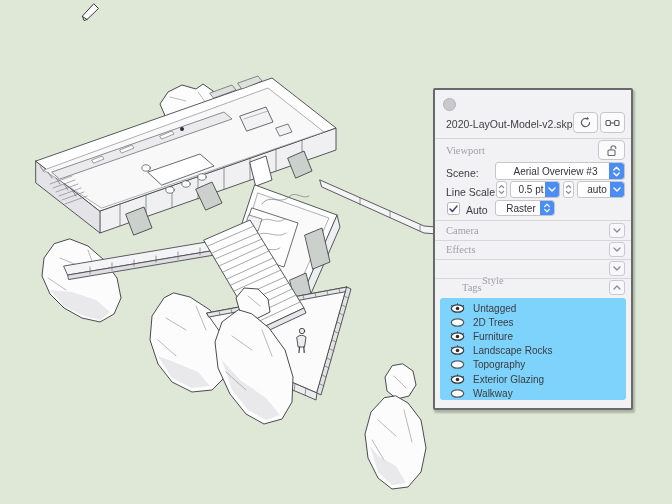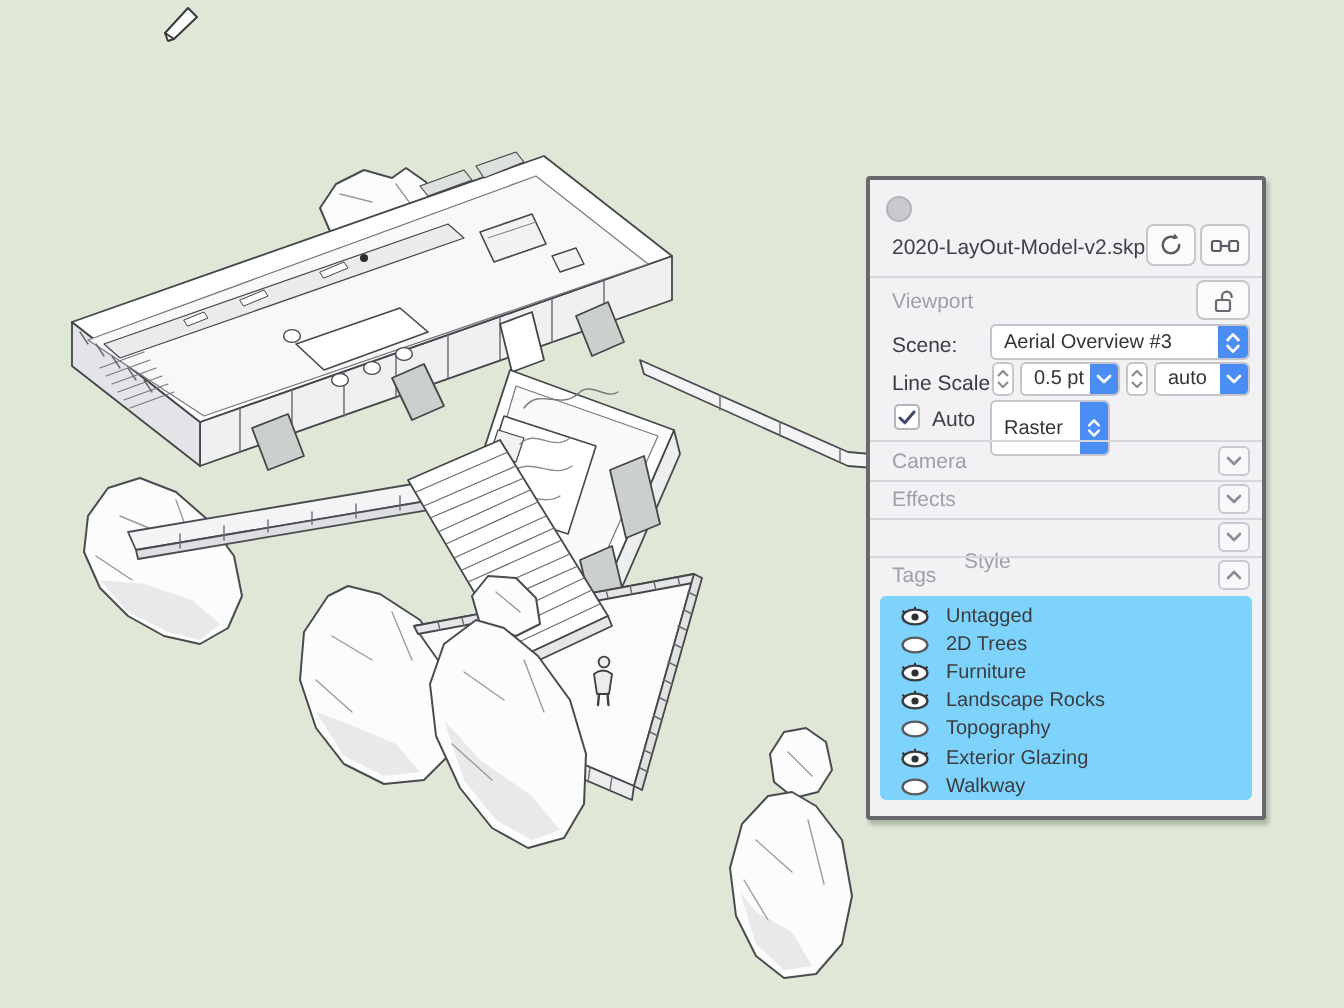--- a/index.html
+++ b/index.html
@@ -18,30 +18,30 @@
     font-size:10.5px;color:#3b3c40;
   }
   .abs{position:absolute;}
   .divider{position:absolute;left:0;right:0;height:1px;background:#d7d7db;}
   .ptitle{font-size:11.5px;color:#333337;}
   .winDot{width:11px;height:11px;border-radius:50%;background:#c9c9ce;border:1px solid #b2b2b8;}
   .miniBtn{
     background:#fbfbfc;border:1px solid #c6c6cc;border-radius:4px;
     display:flex;align-items:center;justify-content:center;box-sizing:border-box;
   }
-  .secLabel{color:#a0a1a7;font-size:10.5px;}
+  .secLabel{color:#a0a1a7;font-size:10.5px;font-family:Liberation Serif, serif;}
   .chevBtn{width:16px;height:15px;border:1px solid #c9c9cf;border-radius:3px;background:#f8f8fa;
     display:flex;align-items:center;justify-content:center;box-sizing:border-box;}
   .chevBtn svg{transition:none;}
   .chevBtn.up svg{transform:rotate(180deg);}
   .field{
     background:#fff;border:1px solid #c5c5cb;border-radius:3px;box-sizing:border-box;
     display:flex;align-items:center;font-size:10px;color:#333338;overflow:hidden;
   }
-  .field .txt{flex:1;padding-left:6px;white-space:nowrap;}
+  .field .txt{flex:1;padding-left:6px;white-space:nowrap;text-align:center;}
   .blueSeg{width:15px;align-self:stretch;background:#4a8df5;display:flex;align-items:center;justify-content:center;border-radius:0 2px 2px 0;}
   .stepper{
     width:11px;height:17px;background:#fff;border:1px solid #c5c5cb;border-radius:3px;box-sizing:border-box;
     display:flex;flex-direction:column;align-items:center;justify-content:center;gap:1px;
   }
   .checkbox{width:13px;height:13px;background:#fff;border:1px solid #b4b4ba;border-radius:2.5px;box-sizing:border-box;
     display:flex;align-items:center;justify-content:center;}
   .checkbox svg{display:none;}
   .checkbox.checked svg{display:block;}
   .tagsCard{position:absolute;left:5px;right:5px;top:208px;bottom:8px;background:#7dd3fc;border-radius:3px;padding-top:3px;}
@@ -251,21 +251,21 @@
         </svg>
     </span>
   </div>
 
   <div class="abs checkbox checked" style="left:12px;top:112px;">
     <svg width="9" height="8" viewBox="0 0 9 8">
         <path d="M1,4 L3.4,6.4 L8,1" fill="none" stroke="#3d4a6b" stroke-width="1.5" stroke-linecap="round" stroke-linejoin="round"></path>
       </svg>
   </div>
   <div class="abs" style="left:31px;top:114px;">Auto</div>
-  <div class="abs field" style="left:60px;top:110px;width:60px;height:28px;">
+  <div class="abs field" style="left:60px;top:110px;width:60px;height:16px;">
     <span class="txt">Raster</span>
     <span class="blueSeg" style="width:14px;">
       <svg width="8" height="10" viewBox="0 0 9 11">
           <path d="M1.8,4 L4.5,1.2 L7.2,4 M1.8,7 L4.5,9.8 L7.2,7" fill="none" stroke="#fff" stroke-width="1.4" stroke-linecap="round" stroke-linejoin="round"></path>
         </svg>
     </span>
   </div>
 
   <div class="divider" style="top:130px;"></div>
 
@@ -289,21 +289,21 @@
   <div class="divider" style="top:169px;"></div>
   <div class="abs" style="left:0;right:0;top:170px;height:18px;">
     <span class="abs secLabel" style="left:11px;top:15px;margin-left:36px;">Style</span>
     <span class="abs chevBtn" style="right:6px;top:1px;">
       <svg class="chev" width="8" height="5" viewBox="0 0 8 5">
           <path d="M1,1 L4,4 L7,1" fill="none" stroke="#8b8c92" stroke-width="1.3" stroke-linecap="round" stroke-linejoin="round"></path>
         </svg>
     </span>
   </div>
   <div class="divider" style="top:188px;"></div>
-  <div class="abs" style="left:0;right:0;top:189px;height:18px;">
+  <div class="abs" style="left:16px;right:0;top:189px;height:18px;">
     <span class="abs secLabel" style="left:11px;top:3px;">Tags</span>
     <span class="abs chevBtn up" style="right:6px;top:1px;">
       <svg class="chev" width="8" height="5" viewBox="0 0 8 5">
           <path d="M1,1 L4,4 L7,1" fill="none" stroke="#8b8c92" stroke-width="1.3" stroke-linecap="round" stroke-linejoin="round"></path>
         </svg>
     </span>
   </div>
 
   <div class="tagsCard">
     <div class="tagRow">

